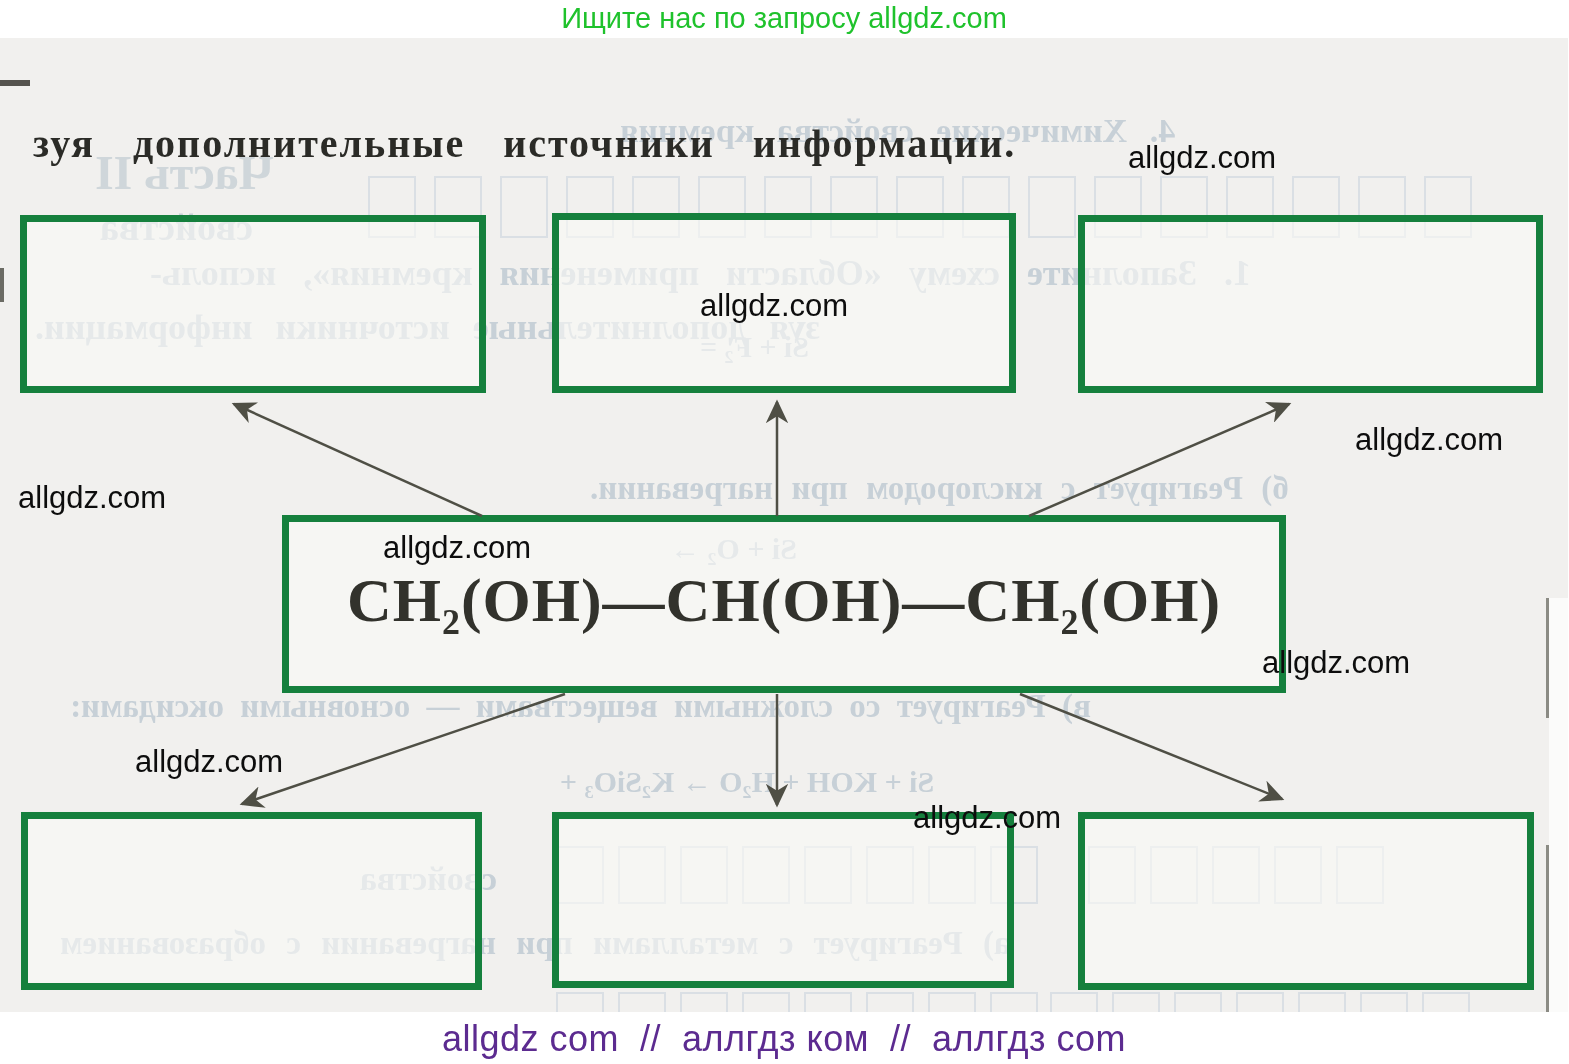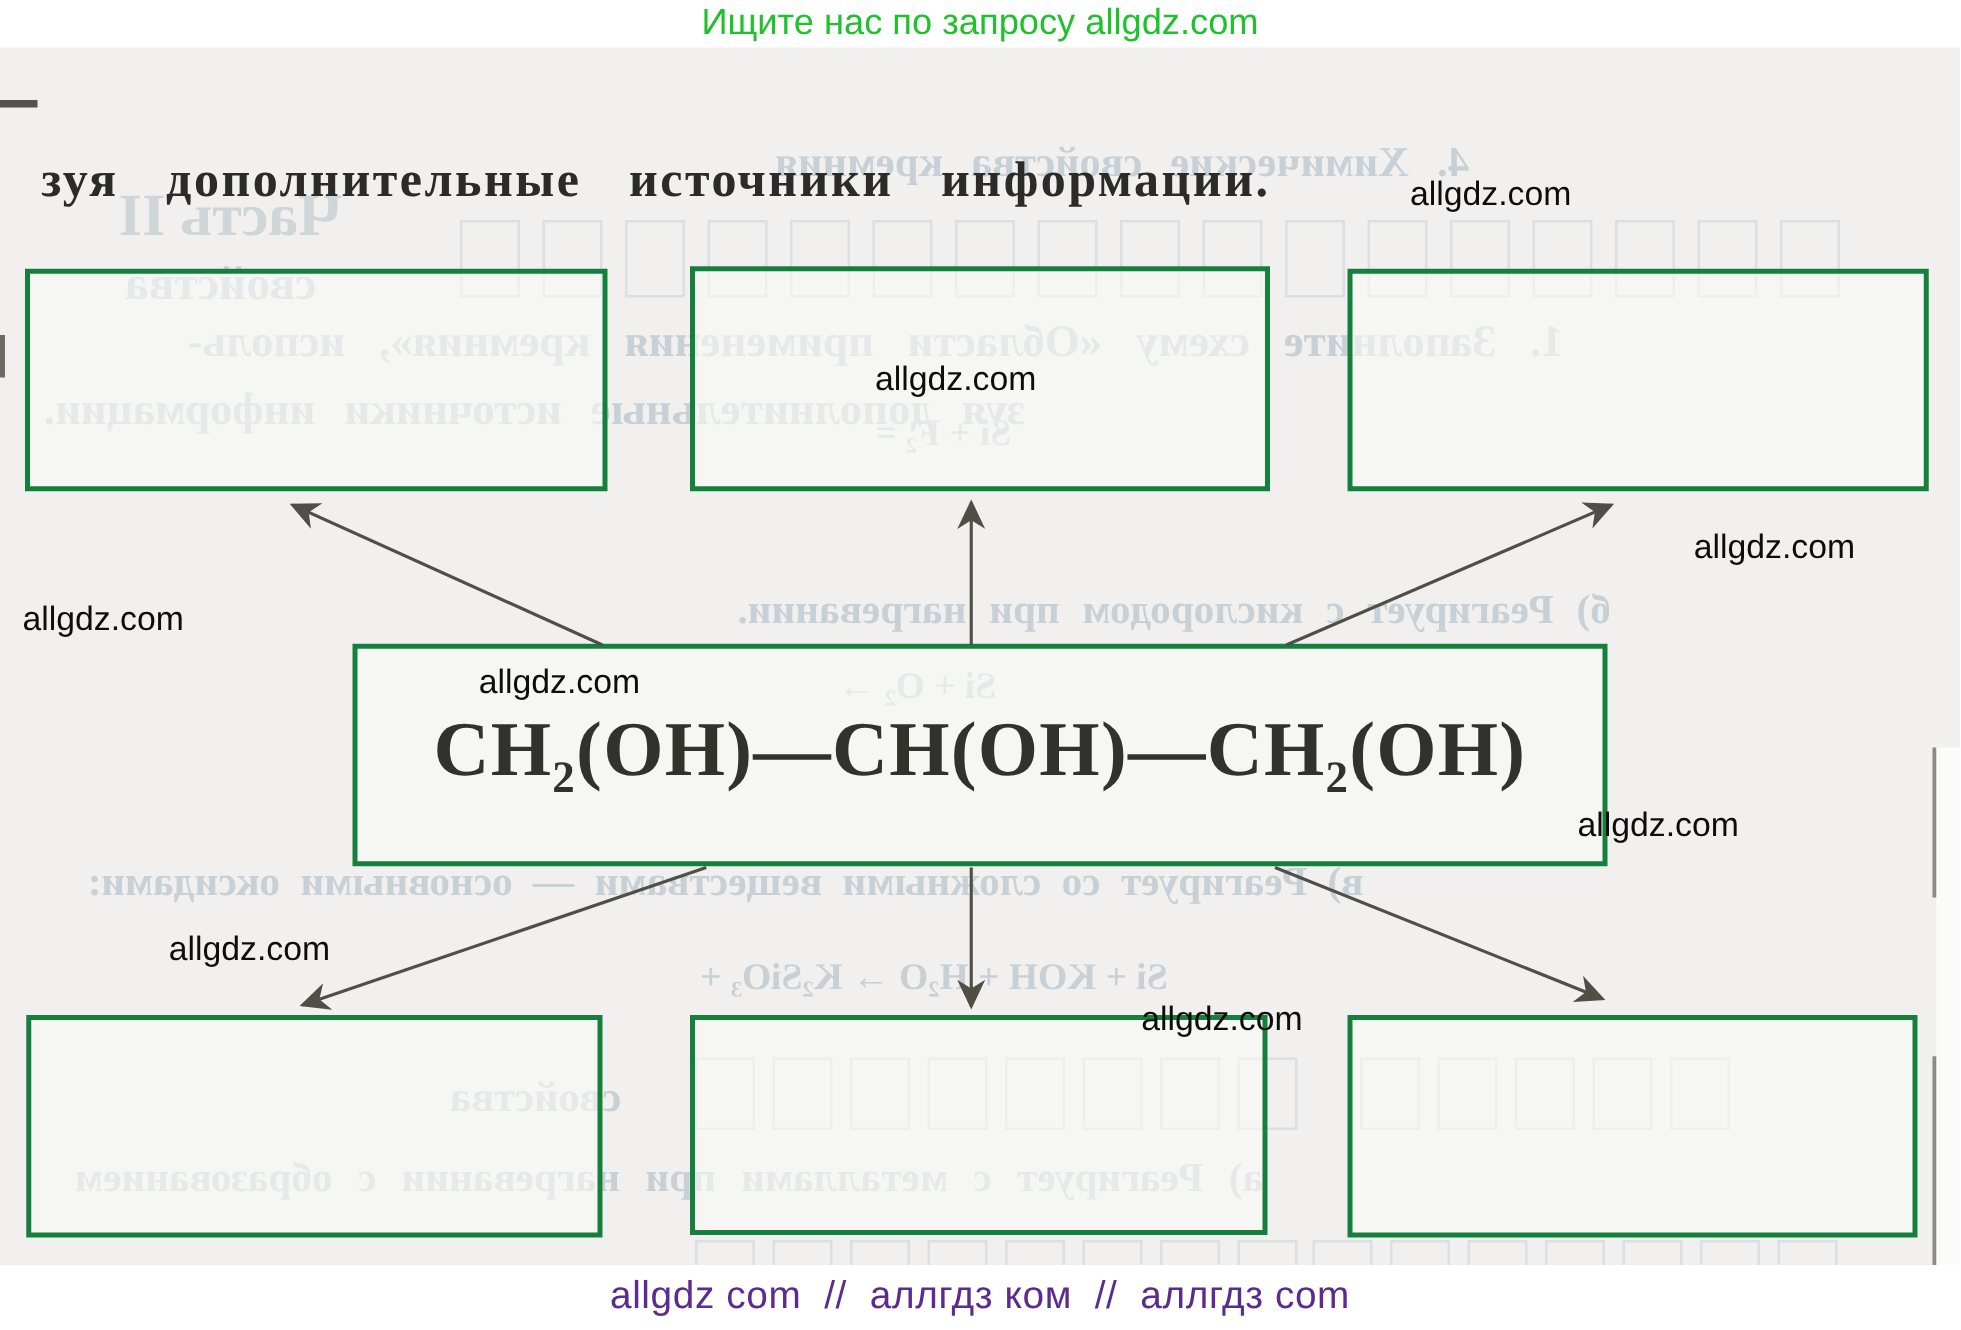--- a/index.html
+++ b/index.html
@@ -12,54 +12,54 @@
   
   .ghost{position:absolute;font-family:"Liberation Serif",serif;font-weight:bold;
          color:#c7d0d7;transform:scaleX(-1);white-space:nowrap;z-index:1;}
   .gsq{position:absolute;display:flex;z-index:1;}
   .gsq i{display:block;border:2px solid #dadfe4;background:transparent;}
   .gsq.rA i{width:44px;height:58px;margin-right:18px;}
   .gsq.rB i,.gsq.rC i{width:44px;height:54px;margin-right:14px;}
   .gsq.rD i,.gsq.rE i{width:44px;height:50px;margin-right:14px;}
 
   
-  .box{position:absolute;border:4px solid #15803d;background:rgba(250,250,247,0.6);z-index:2;box-sizing:border-box;}
+  .box{position:absolute;border:7px solid #15803d;background:rgba(250,250,247,0.6);z-index:2;box-sizing:border-box;}
   .box-tl{left:20px;top:177px;width:466px;height:178px;}
   .box-tm{left:552px;top:175px;width:464px;height:180px;}
   .box-tr{left:1078px;top:177px;width:465px;height:178px;}
   .box-c {left:282px;top:477px;width:1004px;height:178px;display:flex;align-items:center;justify-content:center;}
   .box-bl{left:21px;top:774px;width:461px;height:178px;}
   .box-bm{left:552px;top:774px;width:462px;height:176px;}
   .box-br{left:1078px;top:774px;width:456px;height:178px;}
 
   .formula{font-family:"Liberation Serif",serif;font-weight:bold;font-size:62px;
            color:#32322c;letter-spacing:1px;white-space:nowrap;}
   .formula sub{font-size:.58em;}
 
   .task{position:absolute;font-family:"Liberation Serif",serif;font-weight:bold;
         color:#2b2b27;font-size:40px;letter-spacing:2px;word-spacing:26px;white-space:nowrap;z-index:4;}
   .task.l1{left:95px;top:28px;}
   .task.l2{left:33px;top:82px;}
 
-  .wm{position:absolute;font-size:27px;font-weight:500;color:#0d0d0d;white-space:nowrap;z-index:6;}
+  .wm{position:absolute;font-size:31px;font-weight:500;color:#0d0d0d;white-space:nowrap;z-index:6;}
   .w1{left:1128px;top:102px;} .w2{left:700px;top:250px;} .w3{left:1355px;top:384px;}
   .w4{left:18px;top:442px;}   .w5{left:383px;top:492px;} .w6{left:1262px;top:607px;}
   .w7{left:135px;top:706px;}  .w8{left:913px;top:762px;}
 
   .arrows{position:absolute;left:0;top:0;width:1569px;height:974px;z-index:3;}
 
   .edge{position:absolute;background:#55534e;z-index:5;}
   .edge.d1{left:0;top:42px;width:30px;height:6px;}
   .edge.d2{left:0;top:230px;width:4px;height:34px;background:#6b6b64;}
   .sliver{position:absolute;left:1549px;top:560px;width:20px;height:414px;background:#fbfbfa;z-index:4;}
   .edge.r1{left:1546px;top:560px;width:3px;height:120px;background:#8b8b84;}
   .edge.r2{left:1546px;top:807px;width:3px;height:167px;background:#8b8b84;}
 
   .footer{position:absolute;top:1018px;left:0;width:100%;text-align:center;
-          font-size:31px;font-weight:500;color:#5c2b90;white-space:pre;letter-spacing:.5px;}
+          font-size:36px;font-weight:500;color:#5c2b90;white-space:pre;letter-spacing:.5px;}
 </style>
 </head>
 <body>
 
 <div class="stage">
 
   <div class="promo" style="color: rgb(31, 194, 44);">Ищите нас по запросу allgdz.com</div>
 
   <div class="page">
 

